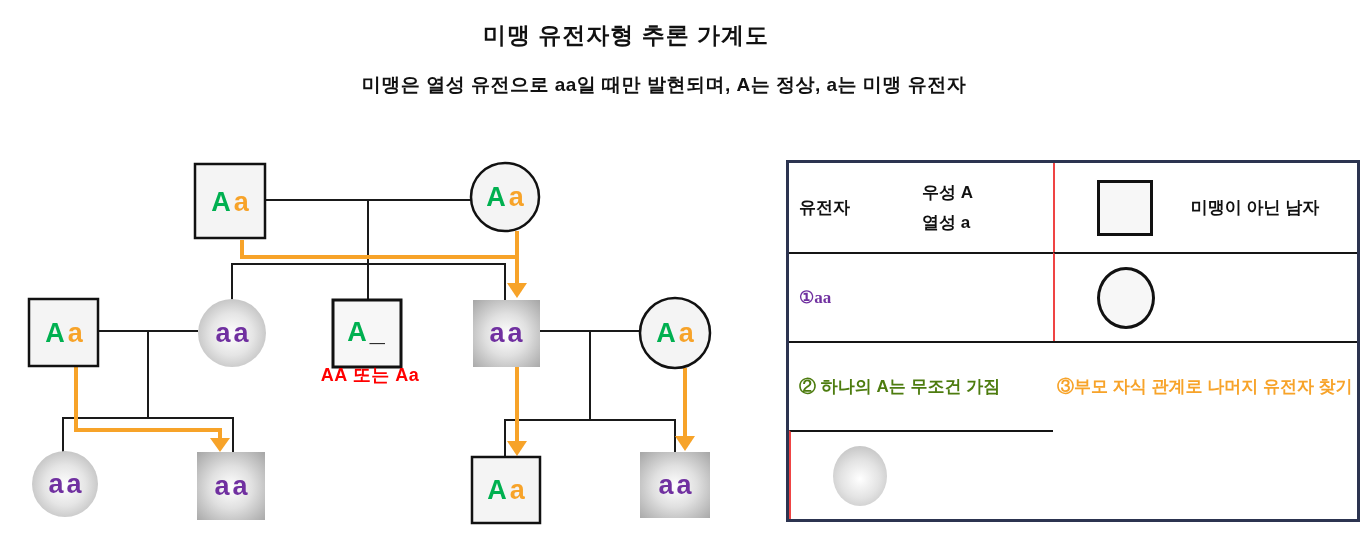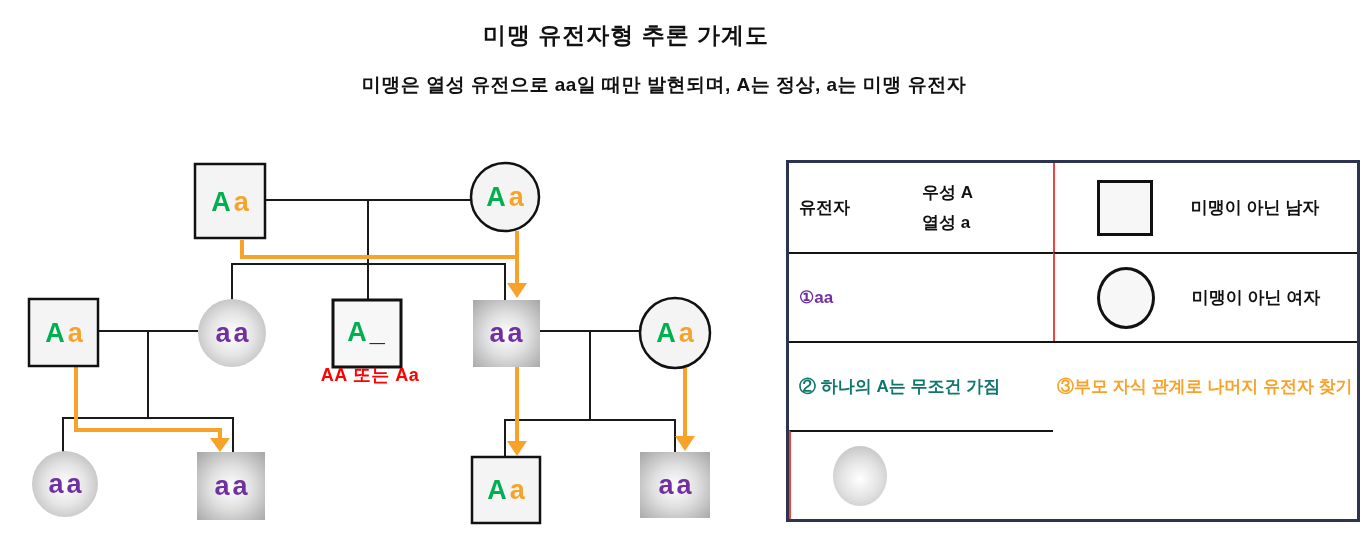--- a/index.html
+++ b/index.html
@@ -16,22 +16,22 @@
   
   .legend{position:absolute;left:786px;top:160px;width:574px;height:362px;
           border:3px solid #2c3450;display:grid;grid-template-columns:264px 1fr;
           grid-template-rows:1fr 1fr 1fr 1fr;box-sizing:border-box;background:#fff;}
   .cell{display:flex;align-items:center;box-sizing:border-box;font-weight:bold;
         font-size:17px;}
   .cell.bt{border-top:2px solid #151515;}
   .cell.bl{border-left:2px solid #ef4444;}
   .left-cell{padding-left:10px;padding-right:4px;}
   .gene-stack{display:flex;flex-direction:column;gap:7px;margin-left:72px;}
-  .purple-text{color:#7030a0;}
-  .green-text{color:#0f766e;}
+  .purple-text{color:#7030a0;font-family:Liberation Serif, serif;}
+  .green-text{color:#4d7c0f;}
   .orange-text{color:#f7a329;line-height:1.4;padding-left:4px;}
   .right-cell .lg-label{flex:1;text-align:center;font-weight:bold;color:#111;}
   .lg-icon{margin-left:42px;flex:0 0 auto;}
   .icon-square-normal{width:50px;height:50px;background:#f7f7f7;border:3px solid #111;}
   .icon-circle-normal{width:52px;height:56px;background:#f7f7f7;border:3px solid #111;border-radius:50%;}
   .icon-square-affected{width:54px;height:56px;border:none;
       background:radial-gradient(circle at 50% 52%, #ffffff 0%, #e3e3e3 45%, #ababab 100%);}
   .icon-circle-affected{width:54px;height:60px;border:none;border-radius:50%;
       background:radial-gradient(circle at 50% 55%, #ffffff 0%, #e3e3e3 45%, #b3b3b3 100%);}
 </style>
@@ -135,21 +135,20 @@
   <div class="cell right-cell bl">
     <span class="lg-icon icon-square-normal"></span>
     <span class="lg-label">미맹이 아닌 남자</span>
   </div>
 
   <div class="cell left-cell bt purple-text">
     <span>①aa</span>
   </div>
   <div class="cell right-cell bt bl">
     <span class="lg-icon icon-circle-normal"></span>
-    <span class="lg-label">미맹이 아닌 여자</span>
   </div>
 
   <div class="cell left-cell bt green-text">
     <span>② 하나의 A는 무조건 가짐</span>
   </div>
 
   <div class="cell left-cell bt orange-text">
     <span>③부모 자식 관계로 나머지 유전자 찾기</span>
   </div>
   <div class="cell right-cell bt bl">

